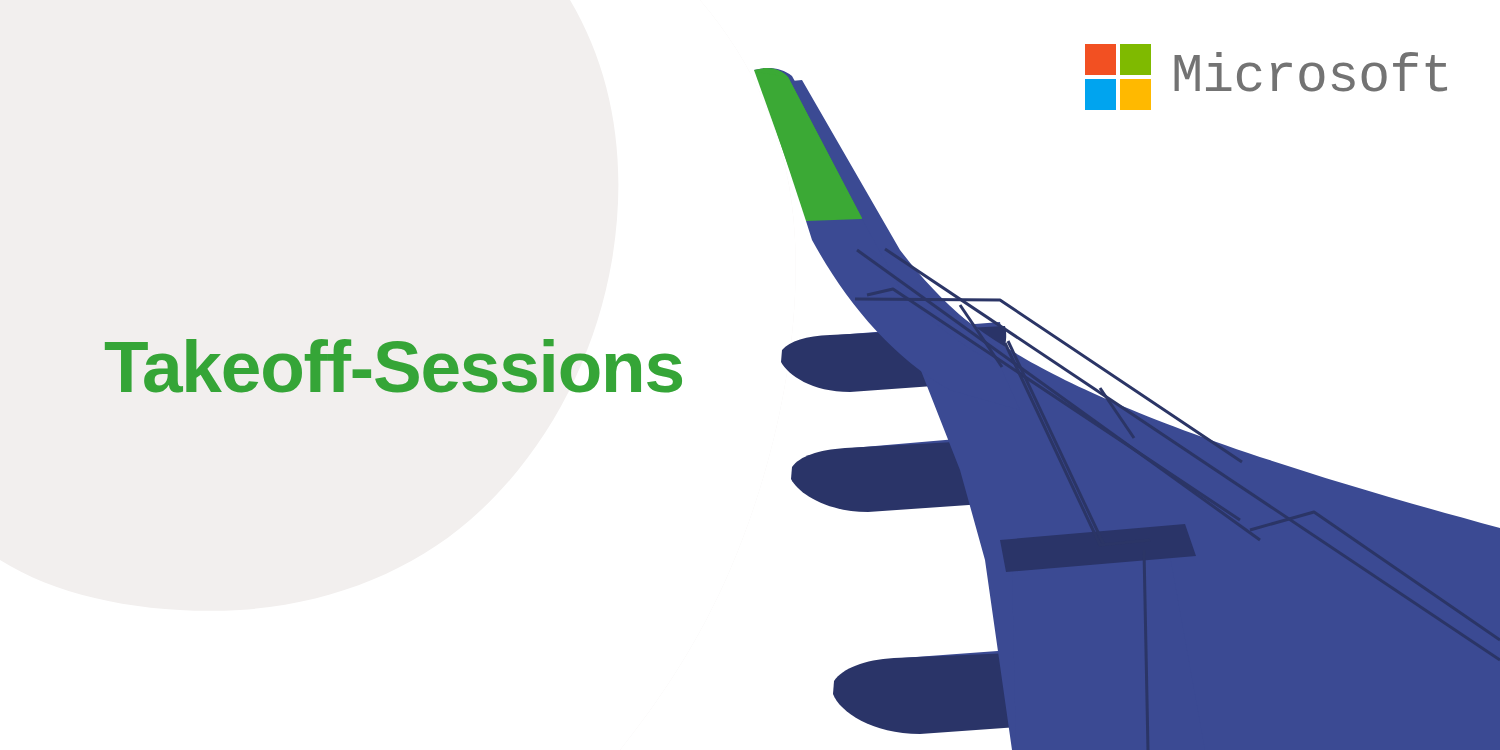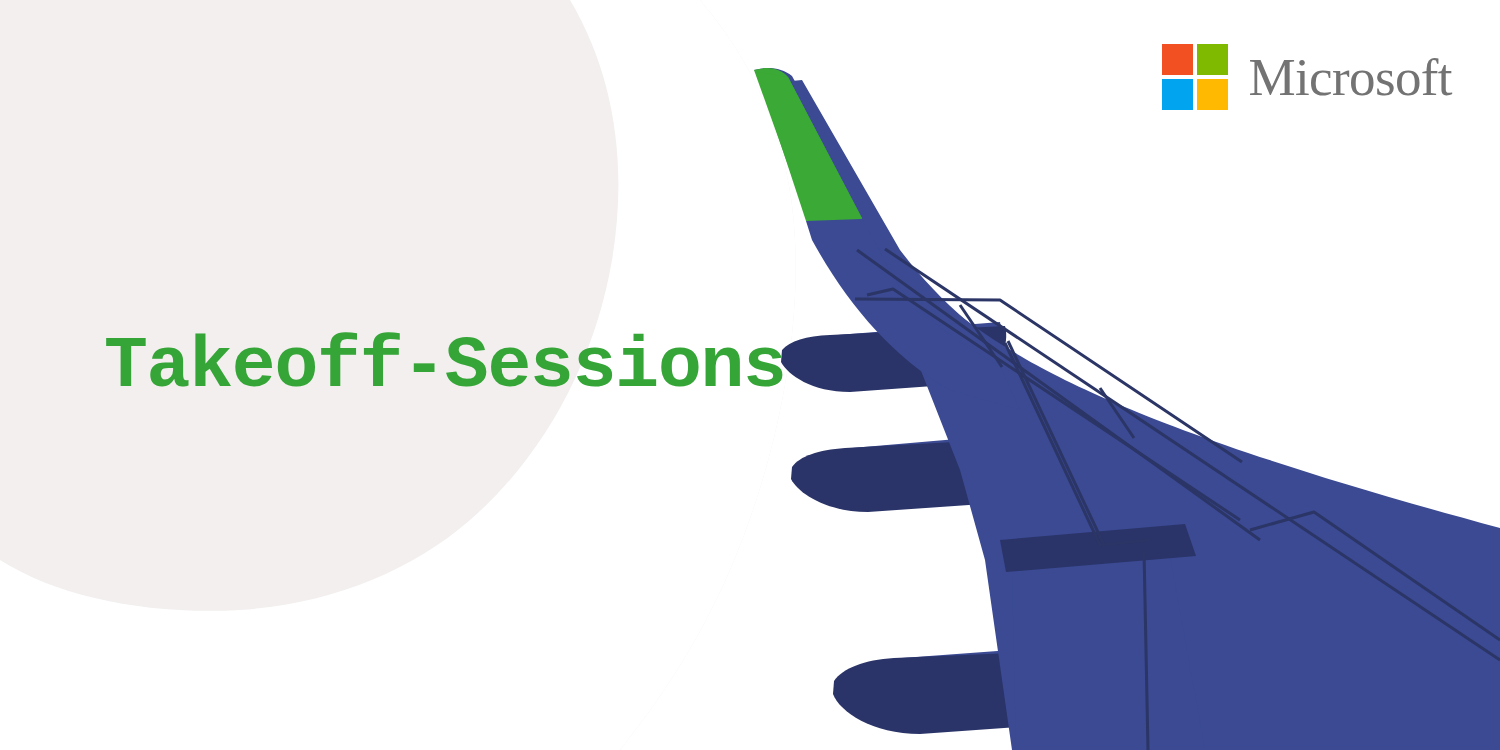--- a/index.html
+++ b/index.html
@@ -19,21 +19,21 @@
     position: absolute;
     inset: 0;
     width: 1500px;
     height: 750px;
     display: block;
   }
   #title {
     position: absolute;
     left: 104px;
     top: 330px;
-    font-family: Liberation Mono, monospace;
+    font-family: Liberation Sans, sans-serif;
     font-size: 73px;
     font-weight: bold;
     letter-spacing: -1.2px;
     color: #35A537;
     white-space: nowrap;
     line-height: 1;
   }
   #ms-logo {
     position: absolute;
     right: 48px;
@@ -45,21 +45,21 @@
   #ms-squares {
     width: 66px;
     height: 66px;
     display: grid;
     grid-template-columns: 31px 31px;
     grid-template-rows: 31px 31px;
     gap: 4px;
   }
   .ms-sq { width: 31px; height: 31px; }
   #ms-word {
-    font-family: Liberation Serif, serif;
+    font-family: Liberation Mono, monospace;
     font-size: 53px;
     font-weight: normal;
     color: #737373;
     letter-spacing: -0.6px;
     line-height: 1;
     white-space: nowrap;
   }
 </style>
 </head>
 <body>

